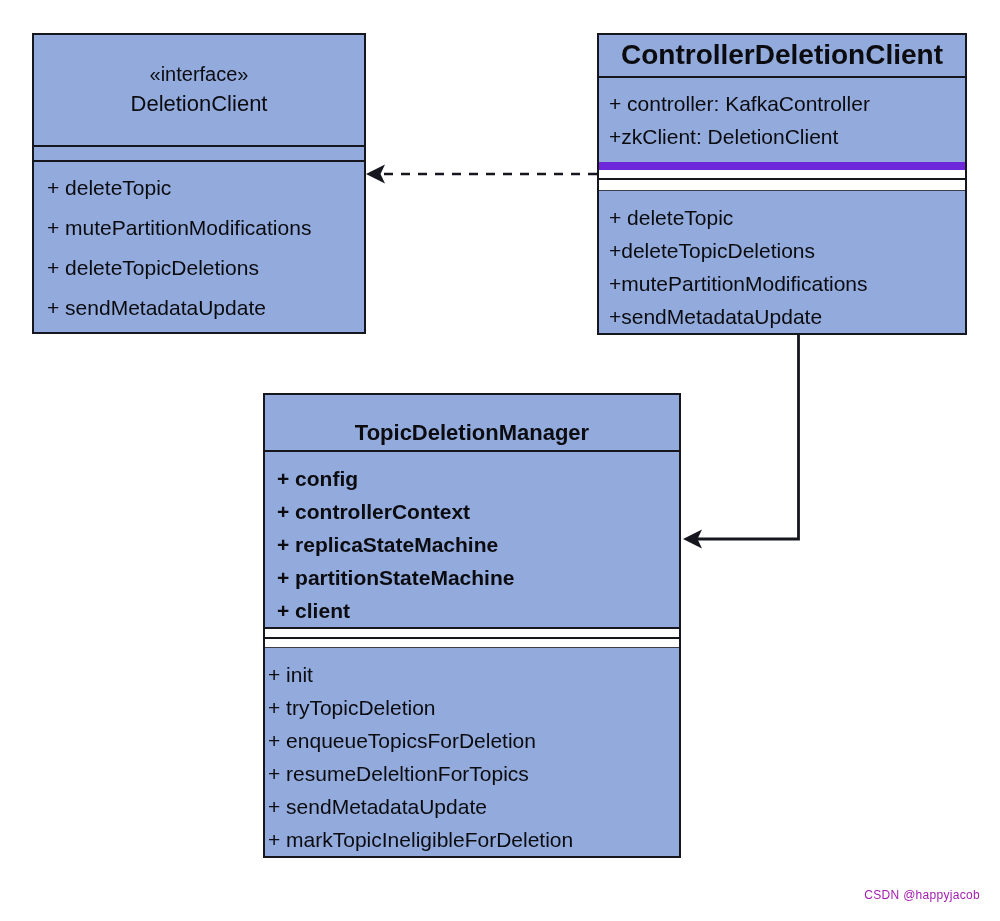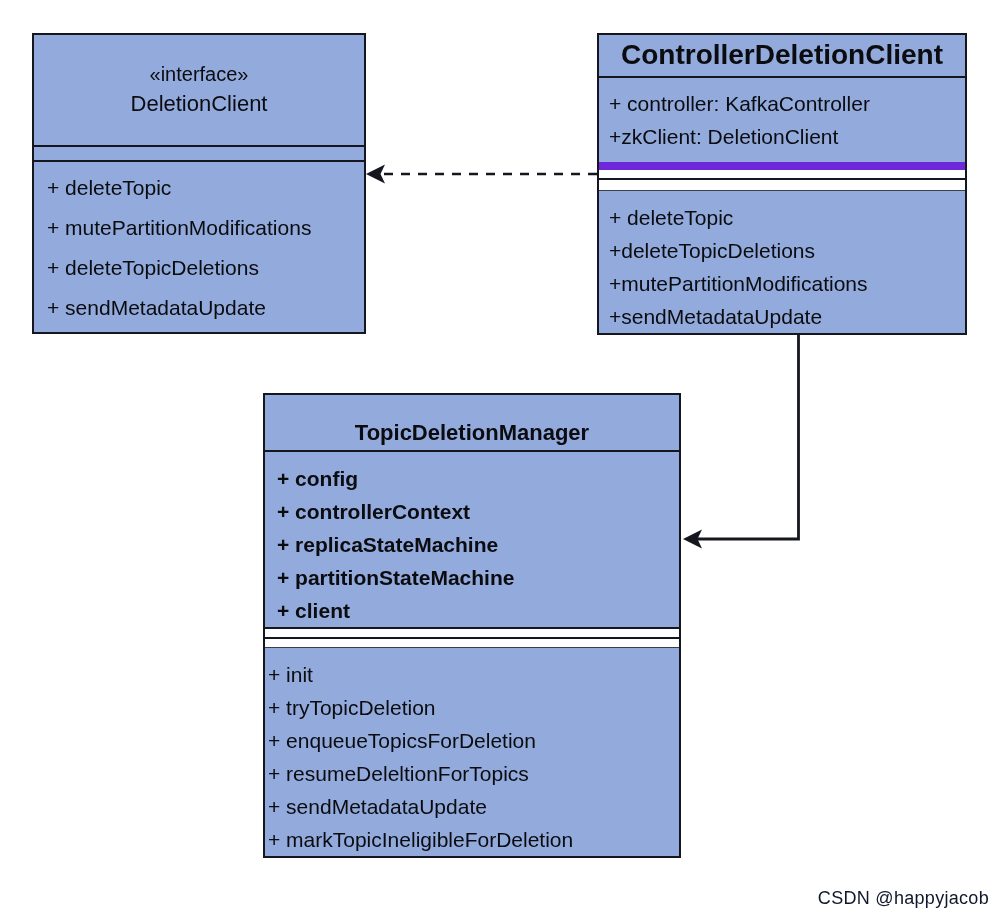--- a/index.html
+++ b/index.html
@@ -54,22 +54,22 @@
     font-size: 22px; font-weight: 700; margin-top: 20px;
   }
   #box-manager .attrs { height: 177px; border-bottom: 2px solid #15161e; padding: 10px 0 0 12px; font-weight: bold; }
   #box-manager .attrs .row { font-size: 21px; line-height: 33px; white-space: nowrap; overflow: hidden; }
   #box-manager .methods { flex: 1; padding: 10px 0 0 3px; }
   #box-manager .methods .row { font-size: 21px; line-height: 33px; white-space: nowrap; overflow: hidden; }
 
   .arrows-layer { position: absolute; left: 0; top: 0; width: 1000px; height: 921px; pointer-events: none; }
 
   .watermark {
-    position: absolute; right: 11px; top: 888px;
-    font-size: 18px; color: #0f172a; letter-spacing: 0.3px;
+    position: absolute; right: 20px; top: 888px;
+    font-size: 12px; color: #a21caf; letter-spacing: 0.3px;
   }
 </style>
 </head>
 <body>
 
 <div class="stage">
 
   <div class="uml-box" id="box-deletion-client">
     <div class="hdr">
       <div class="stereotype">«interface»</div>

